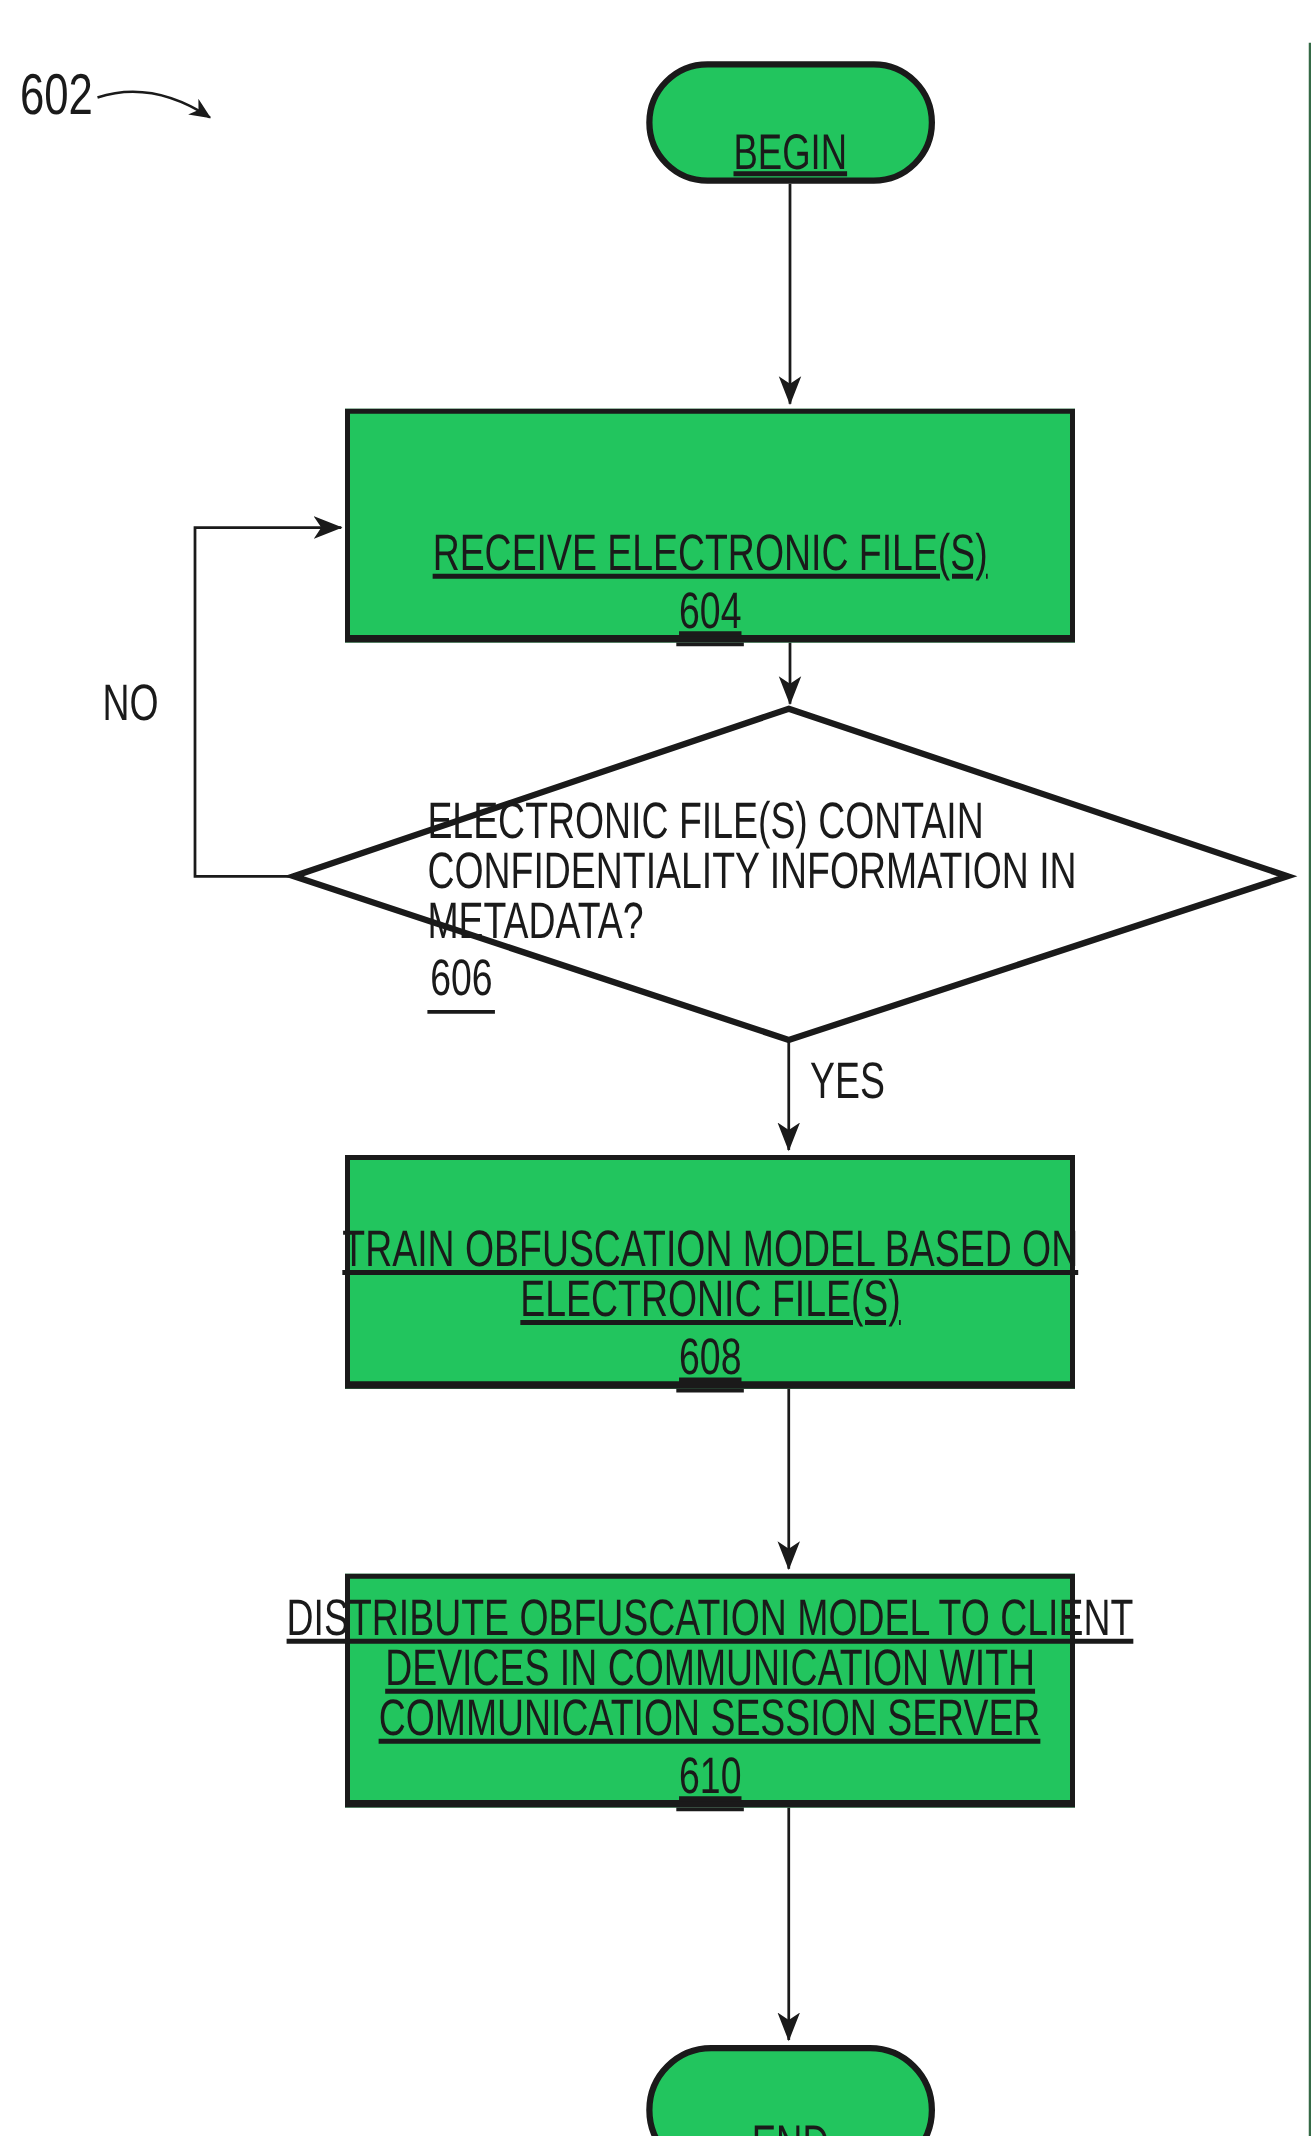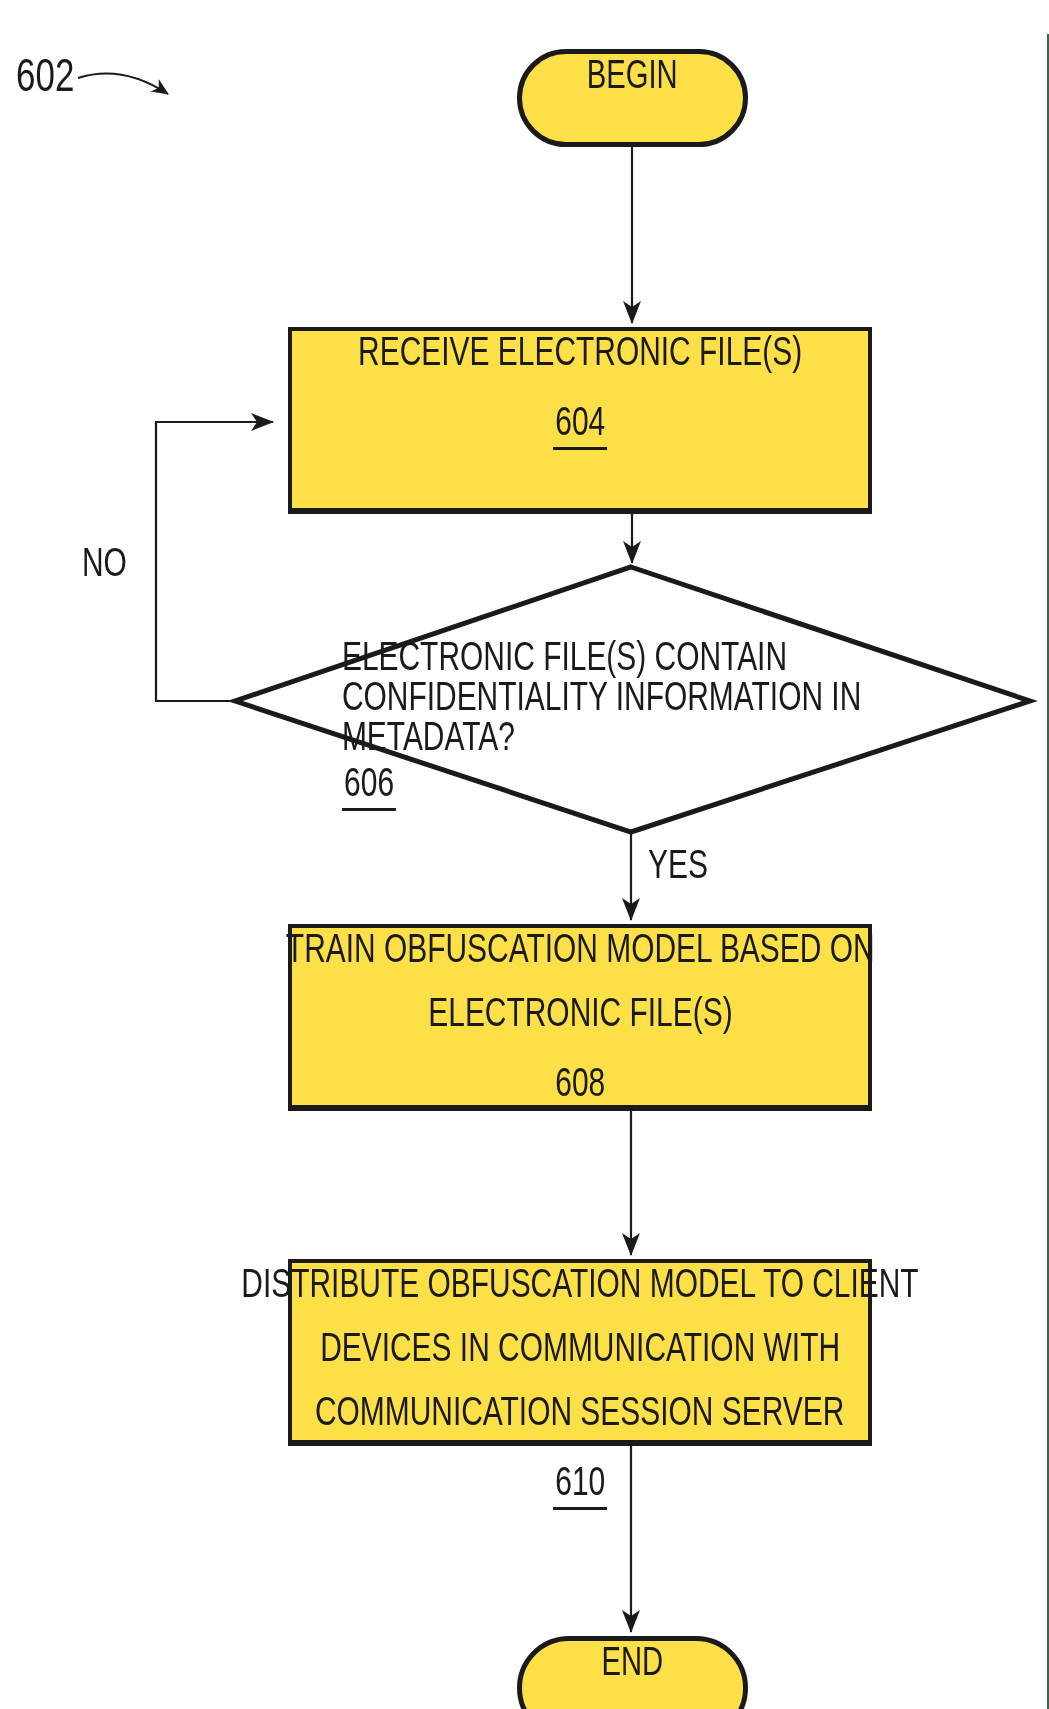--- a/index.html
+++ b/index.html
@@ -4,27 +4,28 @@
 <style>
   html,body { margin:0; padding:0; background:#ffffff; }
   .canvas {
     position:relative; width:1049px; height:1709px; background:#ffffff;
     overflow:hidden; font-family:"Liberation Sans", sans-serif;
     color:var(--ink,#1a1a1a);
     margin-top:34px;
   }
   .wires { position:absolute; left:0; top:0; }
   .node {
-    position:absolute; box-sizing:border-box; background:#fde047;
-    display:flex; flex-direction:column; justify-content:flex-start; align-items:center;
+    position:absolute; box-sizing:border-box; background:#22c55e;
+    display:flex; flex-direction:column; justify-content:flex-end; align-items:center;
     text-align:center;
+    text-decoration:underline;
   }
   .box {
-    width:584px; height:187px; left:288px;
-    border:4px solid var(--ink,#1a1a1a); border-bottom-width:6px;gap:24px;
+    width:584px; height:187px; left:276px;
+    border:4px solid var(--ink,#1a1a1a); border-bottom-width:6px;
   }
   .pill {
     width:231px; height:98px; left:517px;
     border:5px solid var(--ink,#1a1a1a); border-radius:52px;
   }
   .tline {
     display:block; white-space:nowrap; font-size:41px; line-height:40px;
     transform:scaleX(0.73); transform-origin:50% 50%;
   }
   .pill .tline { font-size:40px; }

